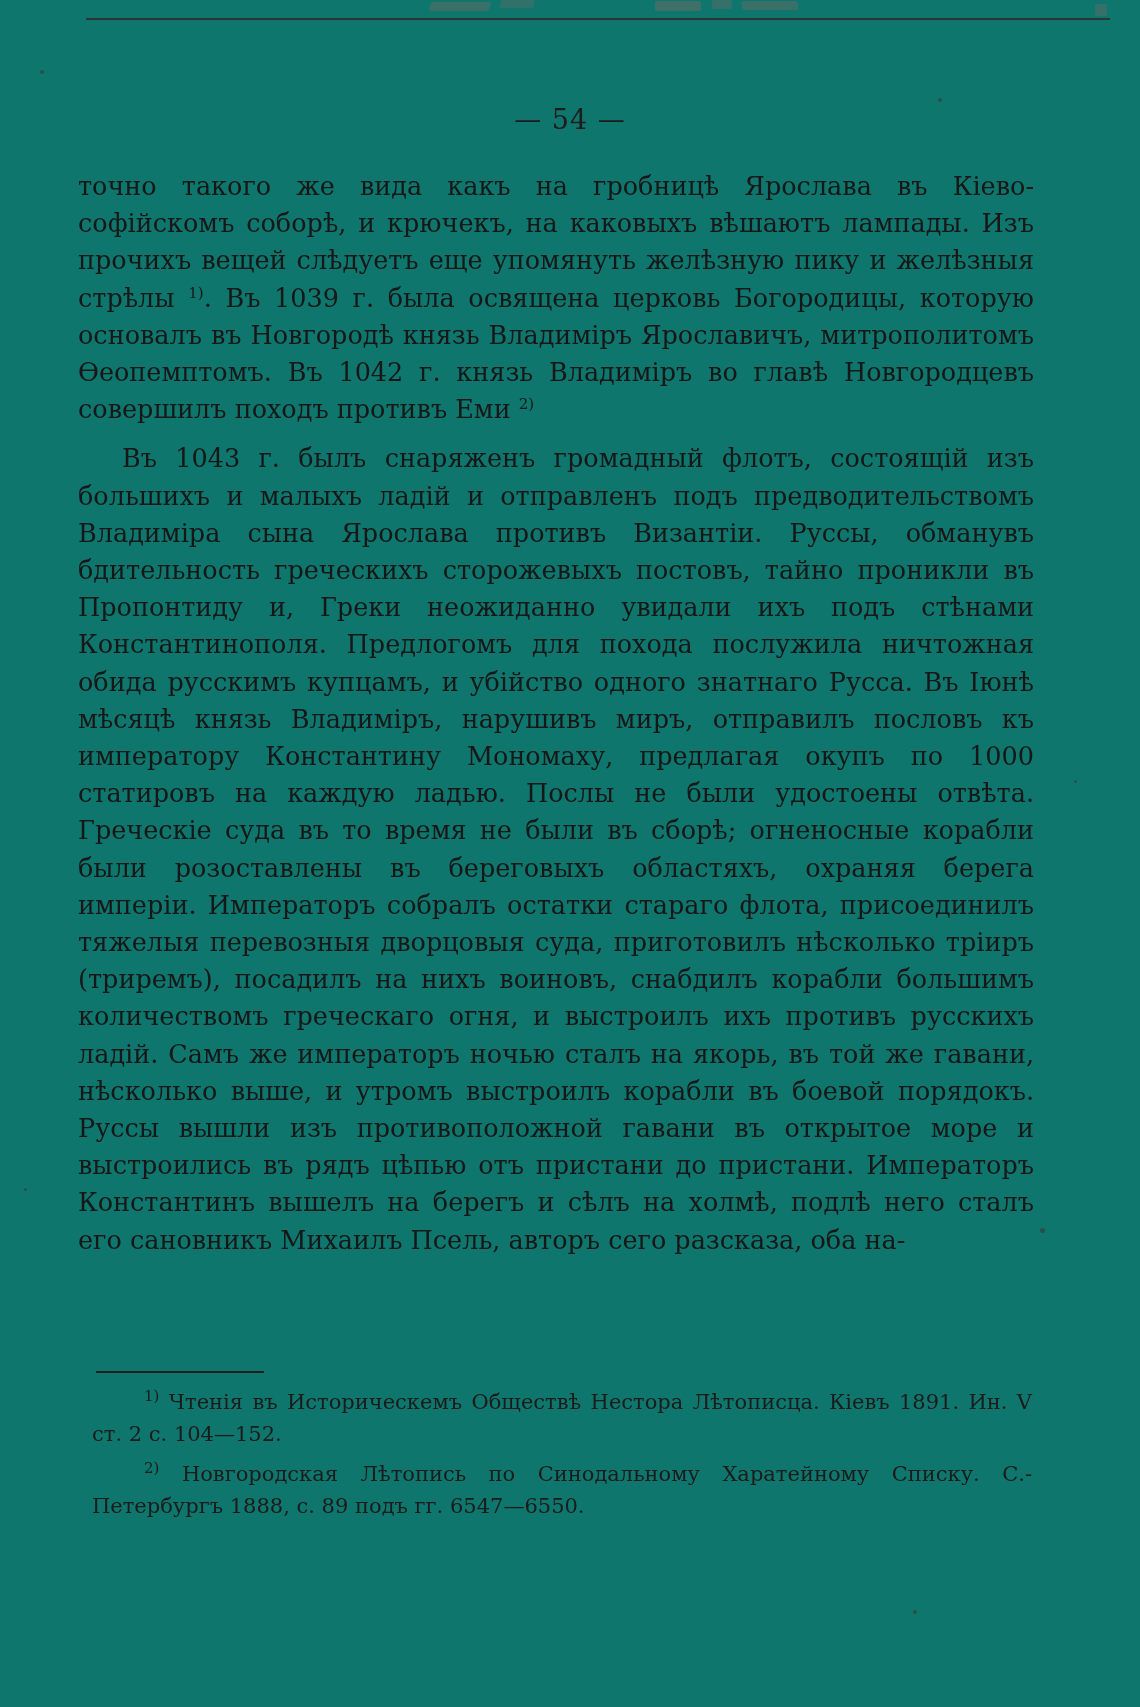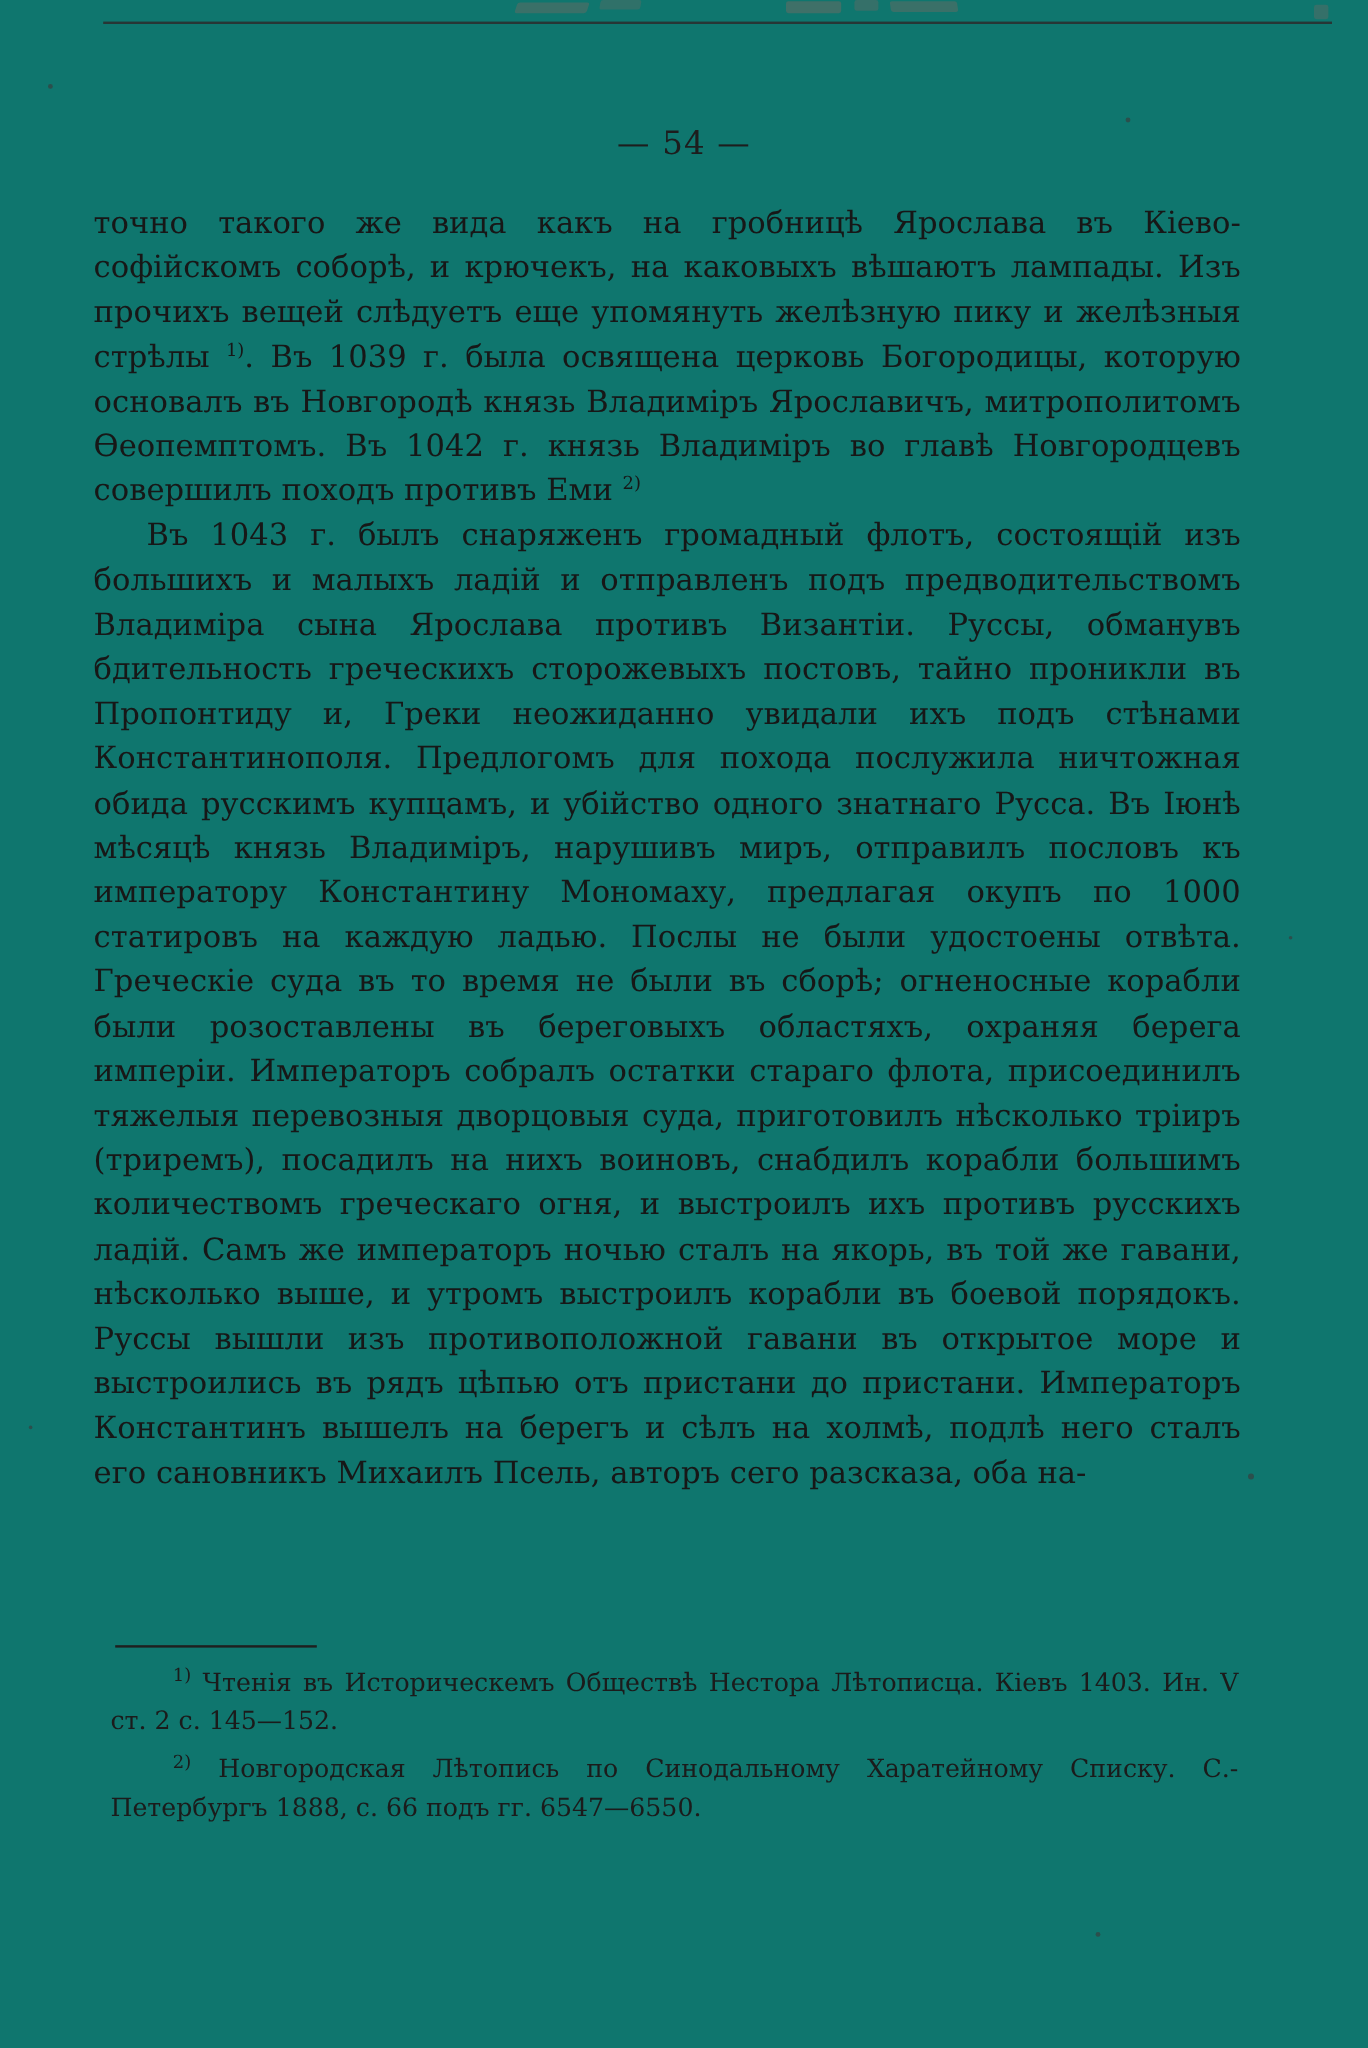--- a/index.html
+++ b/index.html
@@ -87,21 +87,21 @@
     font-size: 25.5px;
     line-height: 37.2px;
     color: #171717;
   }
 
   .para {
     margin: 0;
     text-align: justify;
     text-align-last: left;
   }
-  .para + .para { margin-top: 0; }
+  .para + .para { margin-top: 12px; }
   .indent { text-indent: 44px; }
 
   sup.fn {
     font-size: 15px;
     vertical-align: super;
     line-height: 0;
   }
 
   .footnote-rule {
     position: absolute;
@@ -162,18 +162,18 @@
     <p class="para"><span>точно такого же вида какъ на гробницѣ Ярослава въ Кіево-софійскомъ соборѣ, и крючекъ, на каковыхъ вѣшаютъ лампады. Изъ прочихъ вещей слѣдуетъ еще упомянуть желѣзную пику и желѣзныя стрѣлы </span><sup class="fn">1)</sup><span>. Въ 1039 г. была освящена церковь Богородицы, которую основалъ въ Новгородѣ князь Владиміръ Ярославичъ, митрополитомъ Ѳеопемптомъ. Въ 1042 г. князь Владиміръ во главѣ Новгородцевъ совершилъ походъ противъ Еми </span><sup class="fn">2)</sup></p>
 
     <p class="para indent">Въ 1043 г. былъ снаряженъ громадный флотъ, состоящій изъ большихъ и малыхъ ладій и отправленъ подъ предводительствомъ Владиміра сына Ярослава противъ Византіи. Руссы, обманувъ бдительность греческихъ сторожевыхъ постовъ, тайно проникли въ Пропонтиду и, Греки неожиданно увидали ихъ подъ стѣнами Константинополя. Предлогомъ для похода послужила ничтожная обида русскимъ купцамъ, и убійство одного знатнаго Русса. Въ Іюнѣ мѣсяцѣ князь Владиміръ, нарушивъ миръ, отправилъ пословъ къ императору Константину Мономаху, предлагая окупъ по 1000 статировъ на каждую ладью. Послы не были удостоены отвѣта. Греческіе суда въ то время не были въ сборѣ; огненосные корабли были розоставлены въ береговыхъ областяхъ, охраняя берега имперіи. Императоръ собралъ остатки стараго флота, присоединилъ тяжелыя перевозныя дворцовыя суда, приготовилъ нѣсколько тріиръ (триремъ), посадилъ на нихъ воиновъ, снабдилъ корабли большимъ количествомъ греческаго огня, и выстроилъ ихъ противъ русскихъ ладій. Самъ же императоръ ночью сталъ на якорь, въ той же гавани, нѣсколько выше, и утромъ выстроилъ корабли въ боевой порядокъ. Руссы вышли изъ противоположной гавани въ открытое море и выстроились въ рядъ цѣпью отъ пристани до пристани. Императоръ Константинъ вышелъ на берегъ и сѣлъ на холмѣ, подлѣ него сталъ его сановникъ Михаилъ Псель, авторъ сего разсказа, оба на-</p>
 
   </div>
 
   <div class="footnote-rule"></div>
 
   <div class="footnotes">
     <p class="fnote"><span class="marker">1)</span>
-      <span>Чтенія въ Историческемъ Обществѣ Нестора Лѣтописца. Кіевъ 1403. Ин. V ст. 2 с. 145—152.</span></p>
+      <span>Чтенія въ Историческемъ Обществѣ Нестора Лѣтописца. Кіевъ 1891. Ин. V ст. 2 с. 104—152.</span></p>
     <p class="fnote"><span class="marker">2)</span>
-      <span>Новгородская Лѣтопись по Синодальному Харатейному Списку. С.-Петербургъ 1888, с. 66 подъ гг. 6547—6550.</span></p>
+      <span>Новгородская Лѣтопись по Синодальному Харатейному Списку. С.-Петербургъ 1888, с. 89 подъ гг. 6547—6550.</span></p>
   </div>
 
 </div>
 
 </body></html>

